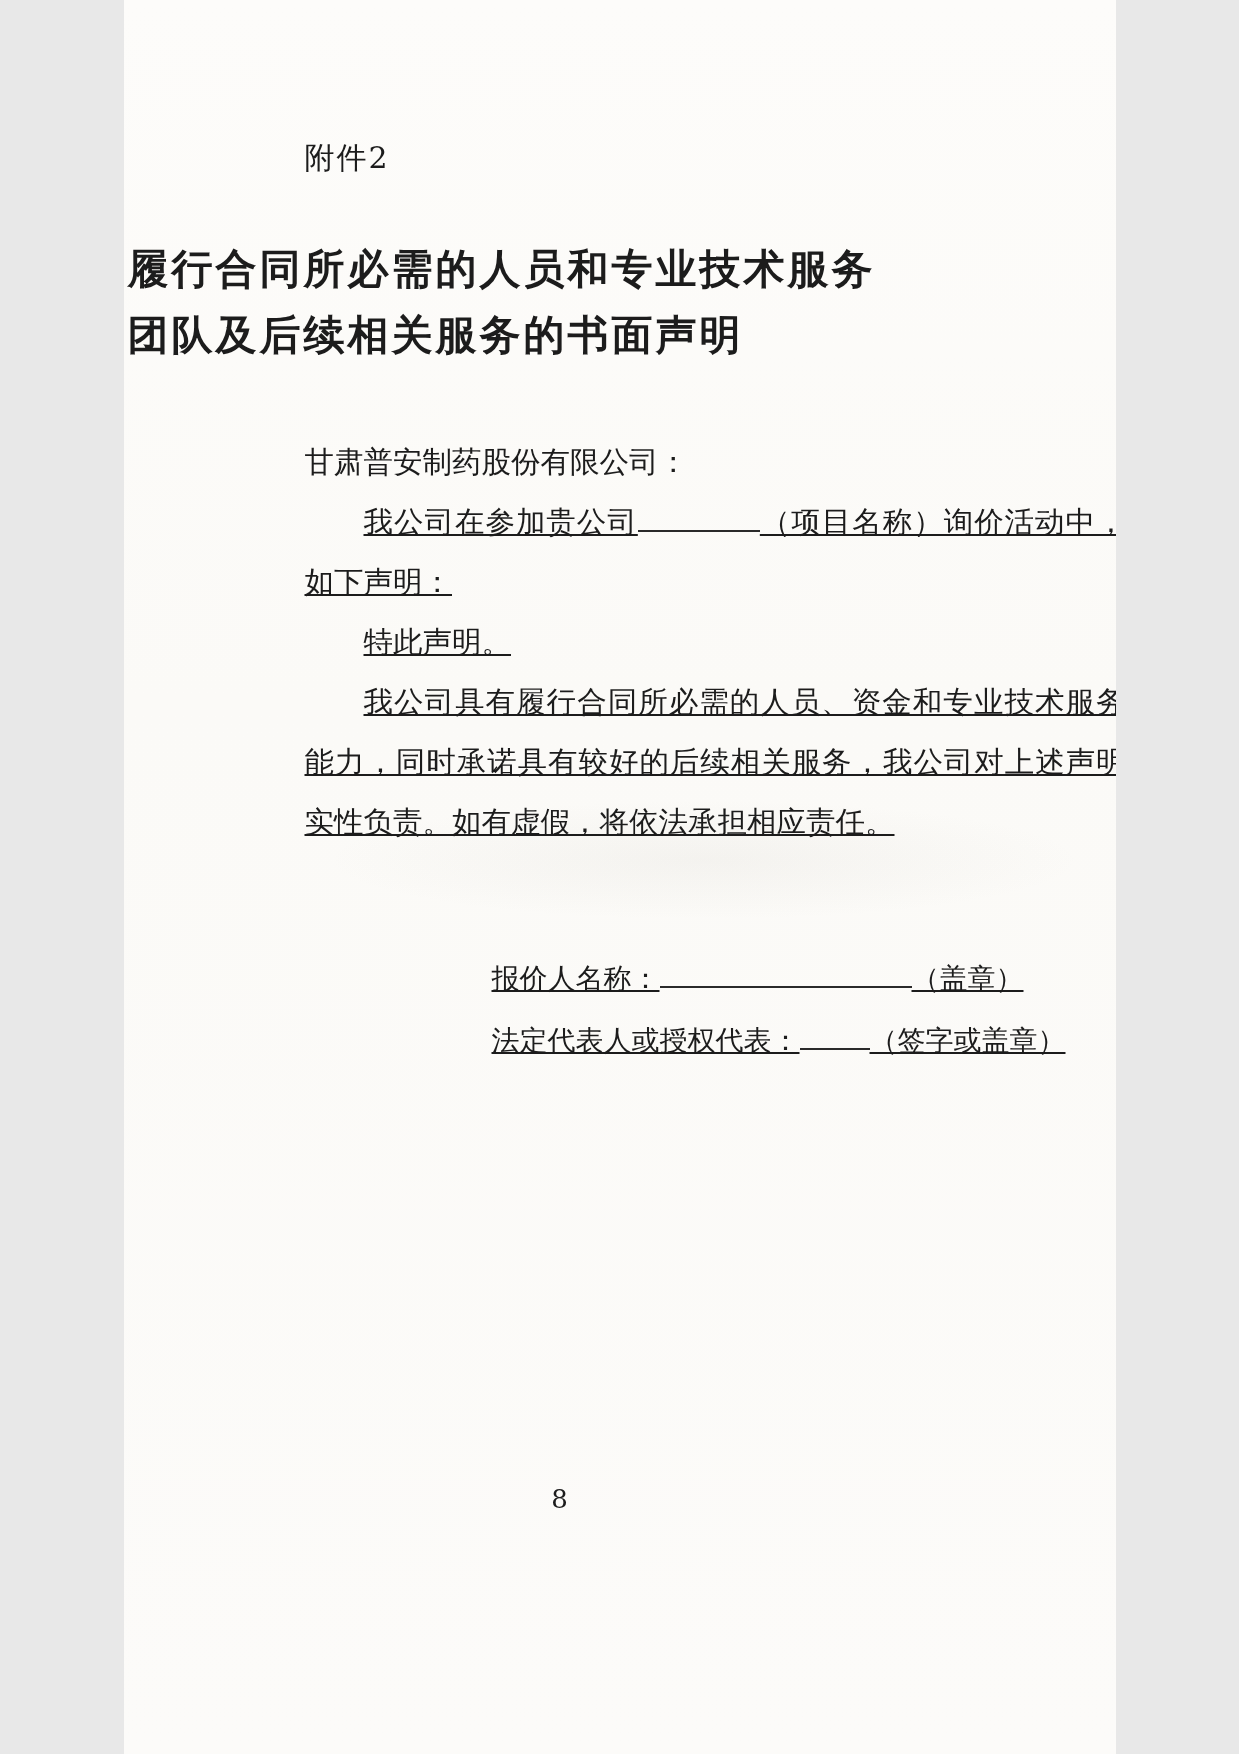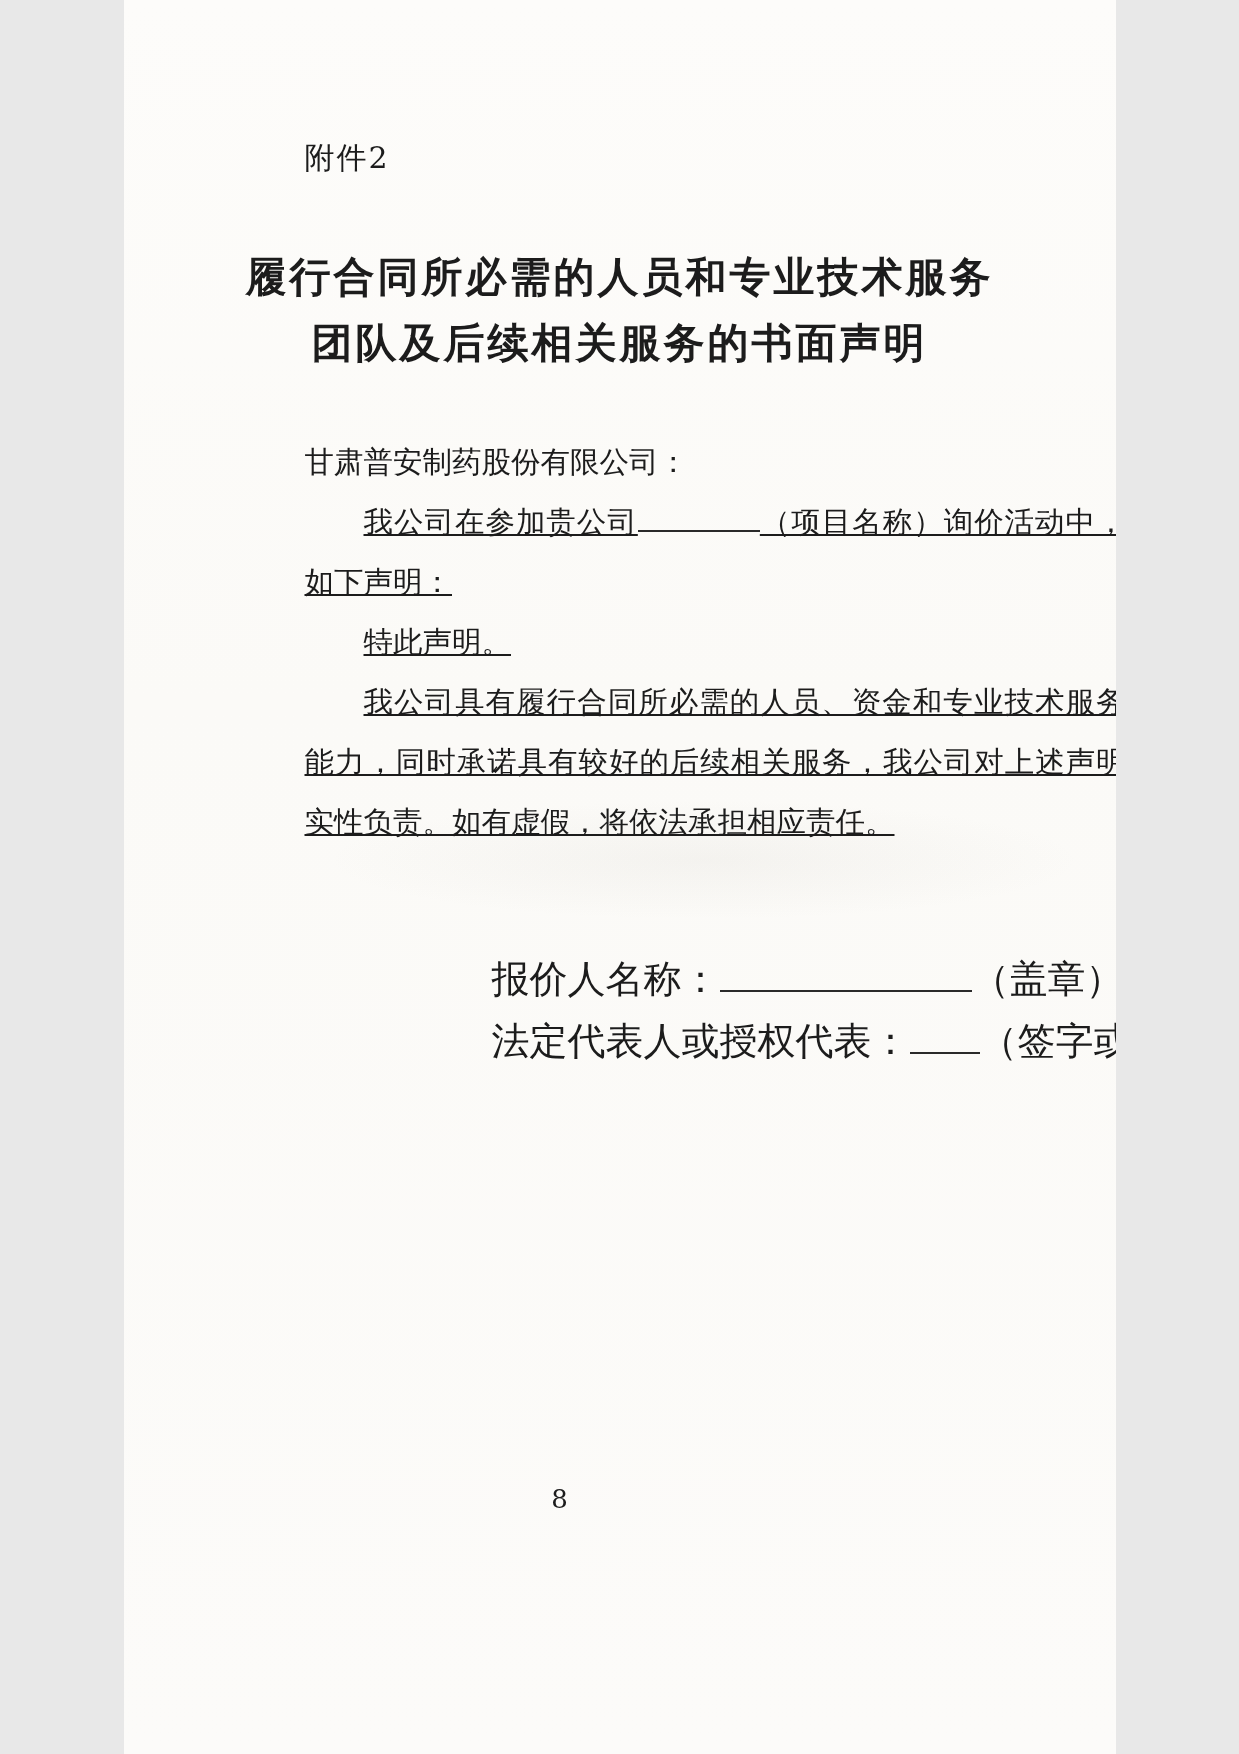--- a/index.html
+++ b/index.html
@@ -31,22 +31,21 @@
     left: 181px;
     top: 138px;
     font-size: 30px;
     letter-spacing: 2px;
   }
   .title {
     position: absolute;
     left: 0;
     right: 0;
     top: 232px;
-    margin: 12px;
-    text-align: center;
+    margin: 4px;
     font-size: 41px;
     font-weight: 600;
     letter-spacing: 3px;
     line-height: 66px;
   }
   .title .title-line { display: block; }
   .body {
     position: absolute;
     left: 181px;
     top: 432px;
@@ -63,22 +62,23 @@
     border-bottom: 2px solid #2a2a2a;
     height: 1.05em;
     vertical-align: baseline;
   }
   .blank-project { width: 122px; }
   .signature {
     position: absolute;
     left: 368px;
     top: 948px;
     width: 600px;
-    font-size: 38px;
+    font-size: 28px;
     line-height: 62px;
+    text-decoration: underline;
   }
   .sig-row { white-space: nowrap; }
   .blank-bidder { width: 252px; }
   .blank-rep { width: 70px; }
   .date-line {
     margin-top: 2px;
     padding-left: 118px;
     letter-spacing: 6px;
   }
   .page-number {

